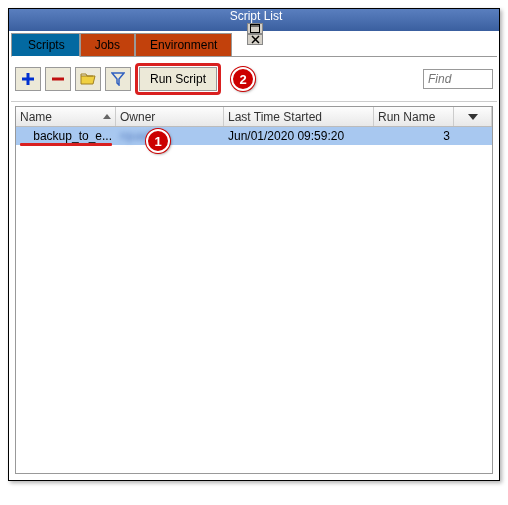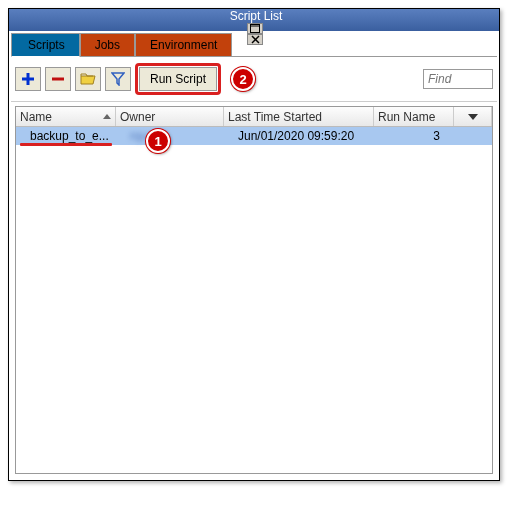--- a/index.html
+++ b/index.html
@@ -26,21 +26,21 @@
   .grid-header-cell { border-right: 1px solid #ccc; padding: 2px 4px; display: flex; align-items: center; font-size: 12px; color:#333; position:relative;}
   .col-name { width: 100px; text-align: right; }
   .col-owner { width: 108px; }
   .col-last { width: 150px; }
   .col-run { width: 80px; text-align:right; justify-content:flex-start;}
   .col-drop { flex:1; min-width:18px; justify-content:center;}
   .sort-ind { width:0; height:0; border-left:4px solid transparent; border-right:4px solid transparent; border-bottom:5px solid #666; position:absolute; right:4px;}
   .grid-body { flex:1; overflow:hidden;}
   .grid-row { display: flex; height: 18px; align-items: center; position:relative;}
   .grid-row.selected { background: #a8c8f0; }
-  .grid-cell { padding: 0 14px; font-size: 12px; white-space: nowrap; overflow: hidden; text-overflow: clip;}
+  .grid-cell { padding: 0 4px; font-size: 12px; white-space: nowrap; overflow: hidden; text-overflow: clip;}
   .owner-blur { filter: blur(2.5px); color:#5a7fbf;}
   .underline-red { position:absolute; left:4px; top:16px; width:92px; height:2.5px; background:#d92020; border-radius:1px;}
   .callout1-pos { position:absolute; left:130px; top:22px;}
   .drop-arrow { width:0;height:0;border-left:5px solid transparent;border-right:5px solid transparent;border-top:6px solid #333;}
   .statusbar { border-top: 1px solid #ccc; padding: 3px 6px; font-size: 12px; color:#333;}
 </style>
 </head>
 <body>
 
 <div class="window">

